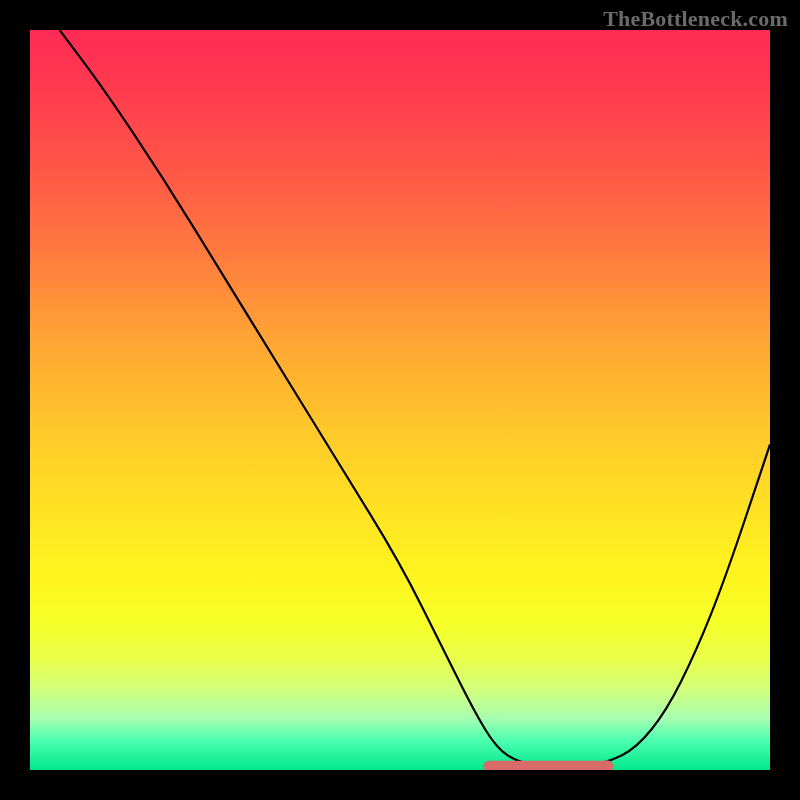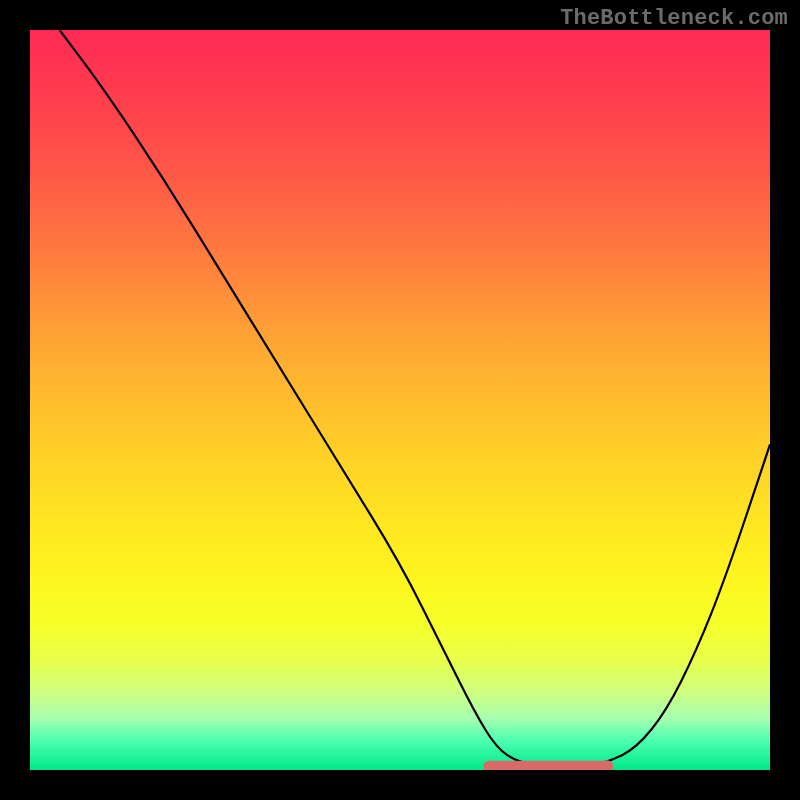--- a/index.html
+++ b/index.html
@@ -30,21 +30,21 @@
       #d2ff7a 89%,
       #a7ffb0 93%,
       #4dffb0 96%,
       #00e88a 100%
     );
   }
   .watermark {
     position: absolute;
     top: 6px;
     right: 12px;
-    font-family: Liberation Mono, monospace;
+    font-family: Liberation Serif, serif;
     font-size: 22px;
     font-weight: 600;
     color: #6b6b6b;
     letter-spacing: 0.2px;
     user-select: none;
   }
   svg.curve {
     position: absolute;
     left: 0; top: 0;
     width: 100%; height: 100%;

